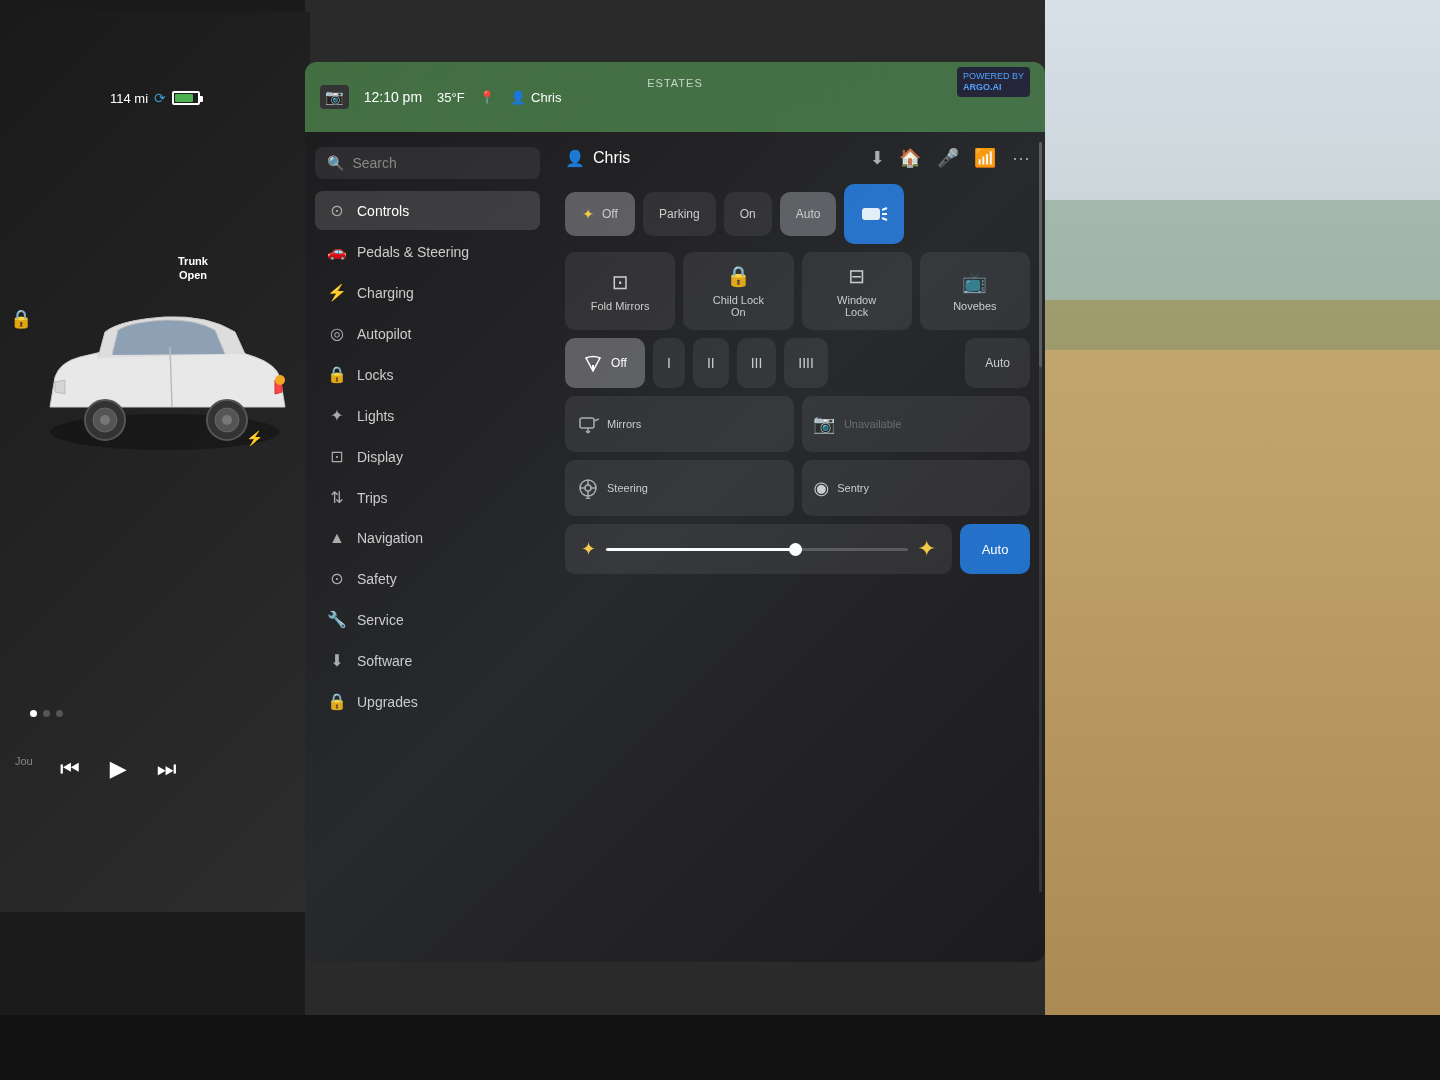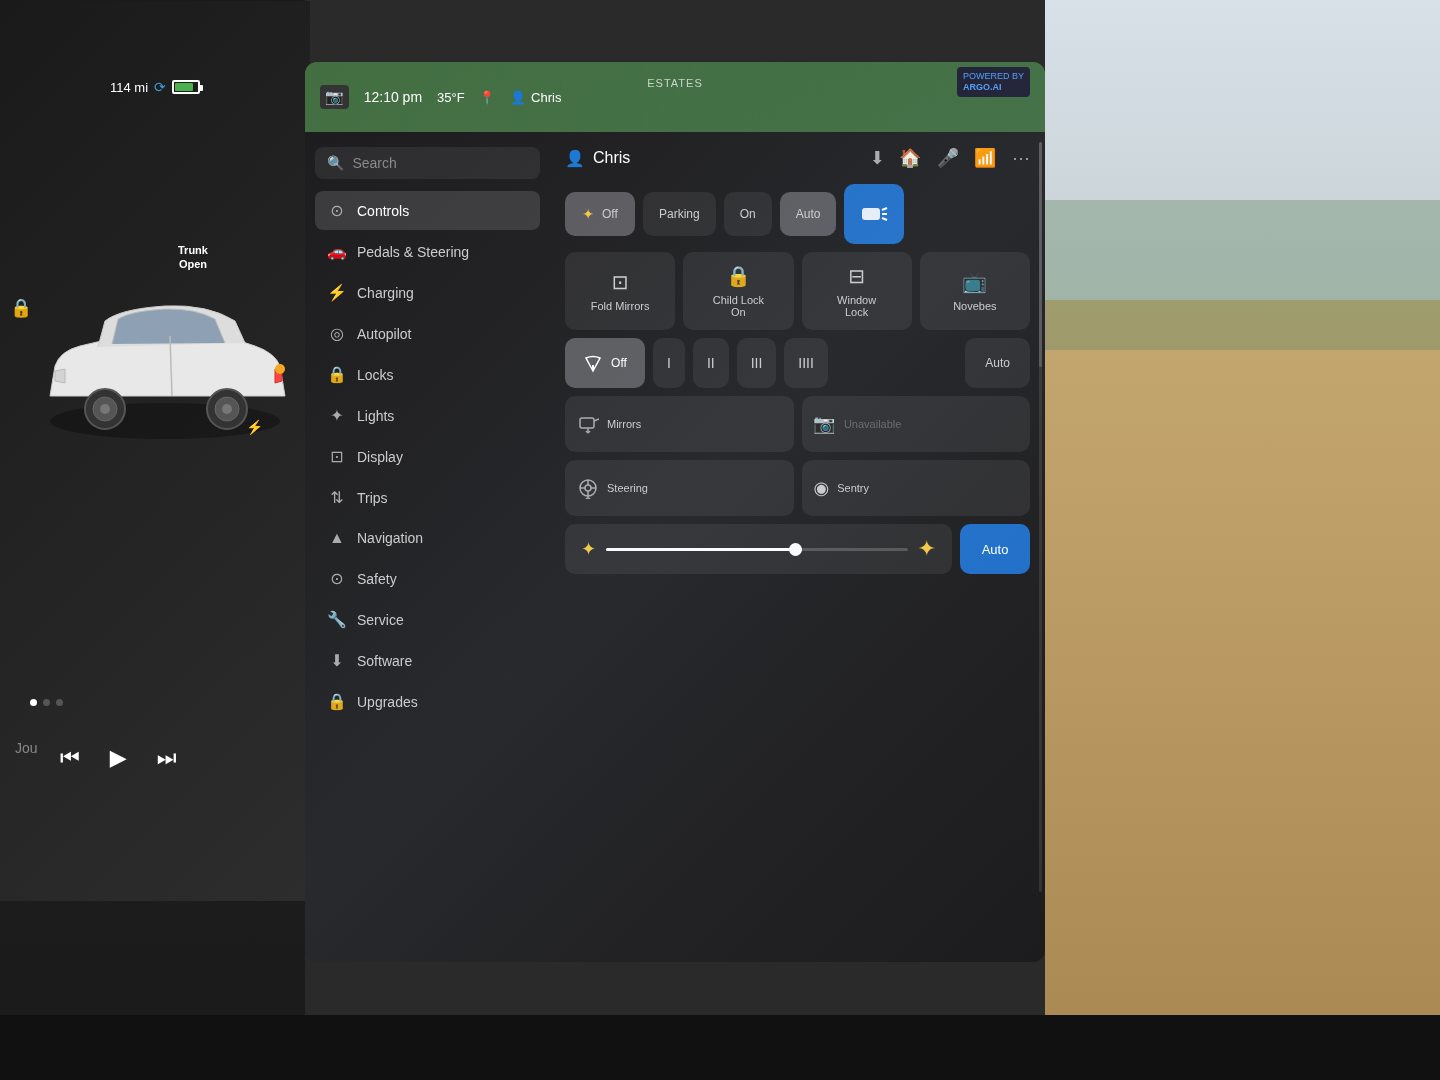--- a/index.html
+++ b/index.html
@@ -9,21 +9,21 @@
       background: #2a2a2a;
       font-family: -apple-system, BlinkMacSystemFont, 'Helvetica Neue', sans-serif;
       overflow: hidden;
       position: relative;
     }
 
     
     .car-bg {
       position: absolute;
       left: 0;
-      top: 1px;
+      top: 12px;
       width: 310px;
       height: 900px;
       background: linear-gradient(135deg, #1a1a1a 0%, #2d2d2d 100%);
     }
 
     .battery-icon {
       display: inline-block;
       width: 28px;
       height: 14px;
       border: 2px solid #fff;
@@ -695,21 +695,21 @@
     <div class="dot"></div>
     <div class="dot"></div>
   </div>
 
   <div class="media-controls">
     <span class="media-btn">⏮</span>
     <span class="media-btn">▶</span>
     <span class="media-btn">⏭</span>
   </div>
 
-  <div style="position:absolute;bottom:145px;left:15px;color:#888;font-size:14px;">
+  <div style="position:absolute;bottom:145px;left:15px;color:#888;font-size:11px;">
     <span>Jou</span>
   </div>
 
 </div>
 
 <div class="tesla-panel">
 
   <div class="map-strip">
     <div class="map-tiles"></div>
     <div class="map-overlay-info">

